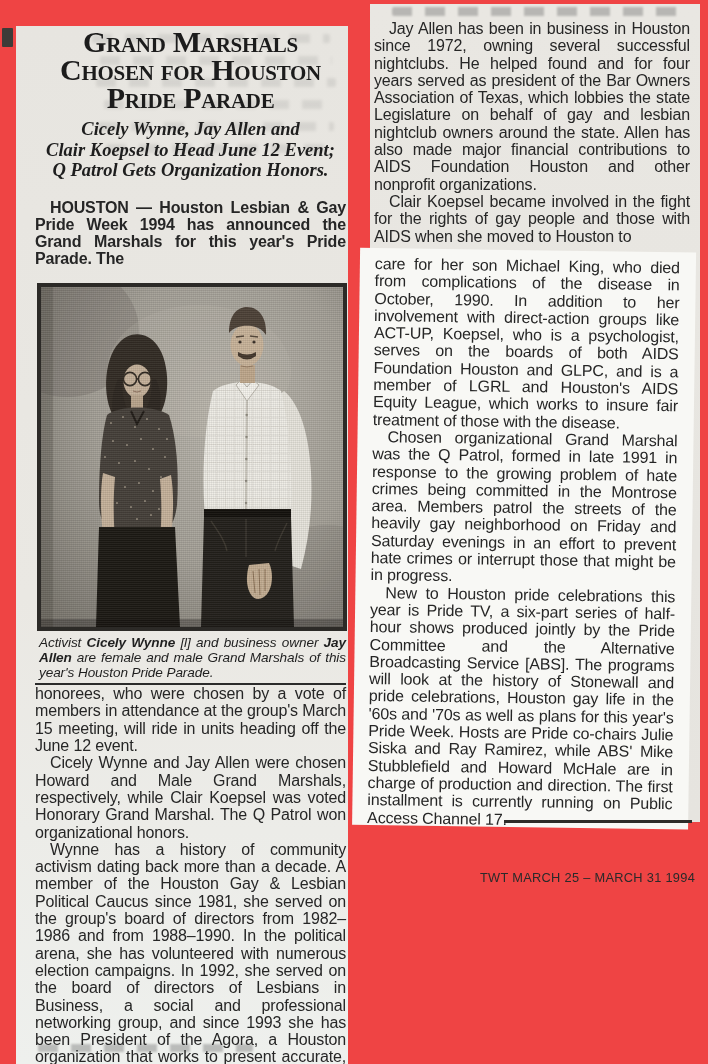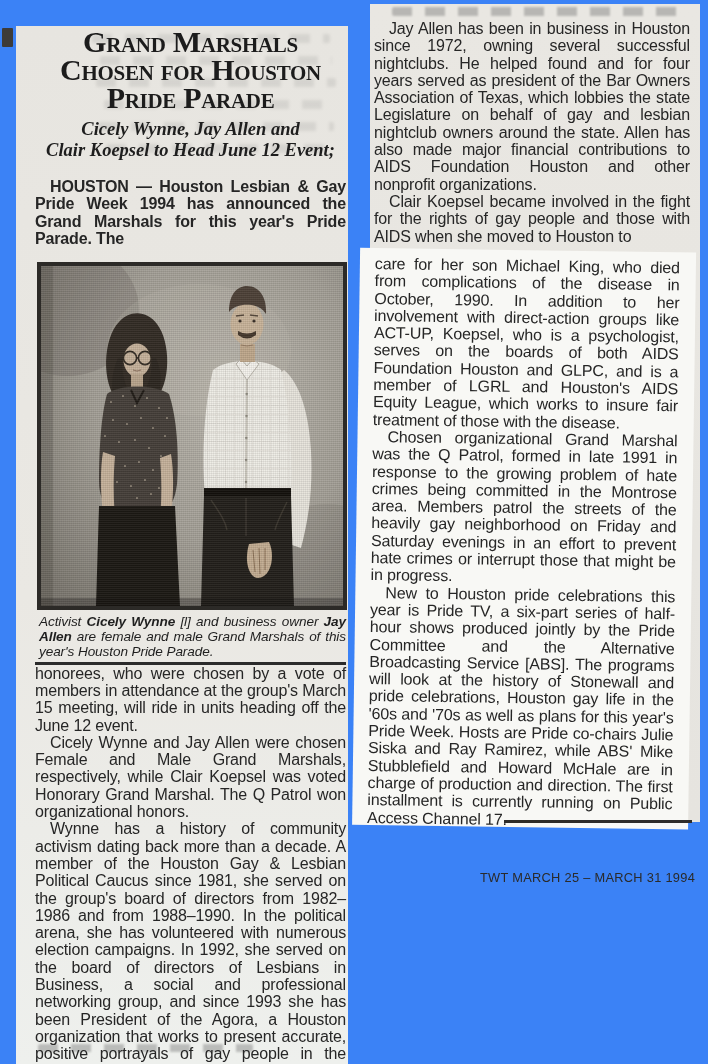--- a/index.html
+++ b/index.html
@@ -1,16 +1,16 @@
 <!DOCTYPE html>
 <html><head>
 <meta charset="utf-8">
 <style>
   html,body{margin:0;padding:0;background:#ffffff;}
-  .page{position:relative;width:708px;height:1064px;background:#3b82f6;overflow:hidden;
+  .page{position:relative;width:708px;height:1064px;background:#ef4444;overflow:hidden;
         font-family:"Liberation Sans",sans-serif;color:#232323;}
   
   .gray-left{position:absolute;left:16px;top:26px;width:332px;height:1038px;
              background:linear-gradient(180deg,#e7e5e0 0%,#eae8e3 55%,#eef0ed 100%);}
   .gray-right{position:absolute;left:370px;top:4px;width:330px;height:818px;
               background:linear-gradient(180deg,#e9e7e2 0%,#e6e4df 100%);}
   .tl-mark{position:absolute;left:2px;top:28px;width:11px;height:19px;background:#3d3b38;border-radius:1px;}
   .ghost{position:absolute;height:9px;border-radius:2px;opacity:.14;filter:blur(1.6px);
          background:repeating-linear-gradient(90deg,#6f6f6f 0 20px,transparent 20px 33px);}
   .ghost.dark{opacity:.4;filter:blur(1.2px);}
@@ -74,20 +74,21 @@
 
   <div class="col-left">
     <h1 class="headline">
       <span>Grand Marshals</span>
       <span>Chosen for Houston</span>
       <span>Pride Parade</span>
     </h1>
     <h2 class="deck">
       <span>Cicely Wynne, Jay Allen and</span>
       <span>Clair Koepsel to Head June 12 Event;</span>
+      <span>Q Patrol Gets Organization Honors.</span>
     </h2>
     <p class="body indent first">HOUSTON — Houston Lesbian &amp; Gay Pride Week 1994 has announced the Grand Marshals for this year's Pride Parade. The</p>
 
     <figure class="photo-frame" style="margin-block:15px 0;margin-inline:2px 0;">
       <div class="photo">
         <svg viewBox="0 0 302 340" width="302" height="340">
           <defs>
             <radialGradient id="bg" cx="62%" cy="38%" r="80%">
               <stop offset="0%" stop-color="#bab6ad"></stop>
               <stop offset="55%" stop-color="#a4a097"></stop>
@@ -187,21 +188,21 @@
           <rect y="332" width="302" height="8" fill="#14120f" opacity=".3"></rect>
         </svg>
       </div>
     </figure>
 
     <p class="caption"><span>Activist </span><b>Cicely Wynne</b><span> [l] and business owner </span><b>Jay Allen</b><span> are female and male Grand Marshals of this year's Houston Pride Parade.</span></p>
 
     <div class="rule"></div>
 
     <p class="body after-rule">honorees, who were chosen by a vote of members in attendance at the group's March 15 meeting, will ride in units heading off the June 12 event.</p>
-    <p class="body indent">Cicely Wynne and Jay Allen were chosen Female and Male Grand Marshals, respectively, while Clair Koepsel was voted Honorary Grand Marshal. The Q Patrol won organizational honors.</p>
+    <p class="body indent">Cicely Wynne and Jay Allen were chosen Howard and Male Grand Marshals, respectively, while Clair Koepsel was voted Honorary Grand Marshal. The Q Patrol won organizational honors.</p>
     <p class="body indent">Wynne has a history of community activism dating back more than a decade. A member of the Houston Gay &amp; Lesbian Political Caucus since 1981, she served on the group's board of directors from 1982–1986 and from 1988–1990. In the political arena, she has volunteered with numerous election campaigns. In 1992, she served on the board of directors of Lesbians in Business, a social and professional networking group, and since 1993 she has been President of the Agora, a Houston organization that works to present accurate, positive portrayals of gay people in the media.</p>
   </div>
 
   <div class="col-right">
     <p class="body indent" style="margin-top:20px;">Jay Allen has been in business in Houston since 1972, owning several successful nightclubs. He helped found and for four years served as president of the Bar Owners Association of Texas, which lobbies the state Legislature on behalf of gay and lesbian nightclub owners around the state. Allen has also made major financial contributions to AIDS Foundation Houston and other nonprofit organizations.</p>
     <p class="body indent">Clair Koepsel became involved in the fight for the rights of gay people and those with AIDS when she moved to Houston to</p>
   </div>
 
   <div class="white-box">
     <p class="body">care for her son Michael King, who died from complications of the disease in October, 1990. In addition to her involvement with direct-action groups like ACT-UP, Koepsel, who is a psychologist, serves on the boards of both AIDS Foundation Houston and GLPC, and is a member of LGRL and Houston's AIDS Equity League, which works to insure fair treatment of those with the disease.</p>

